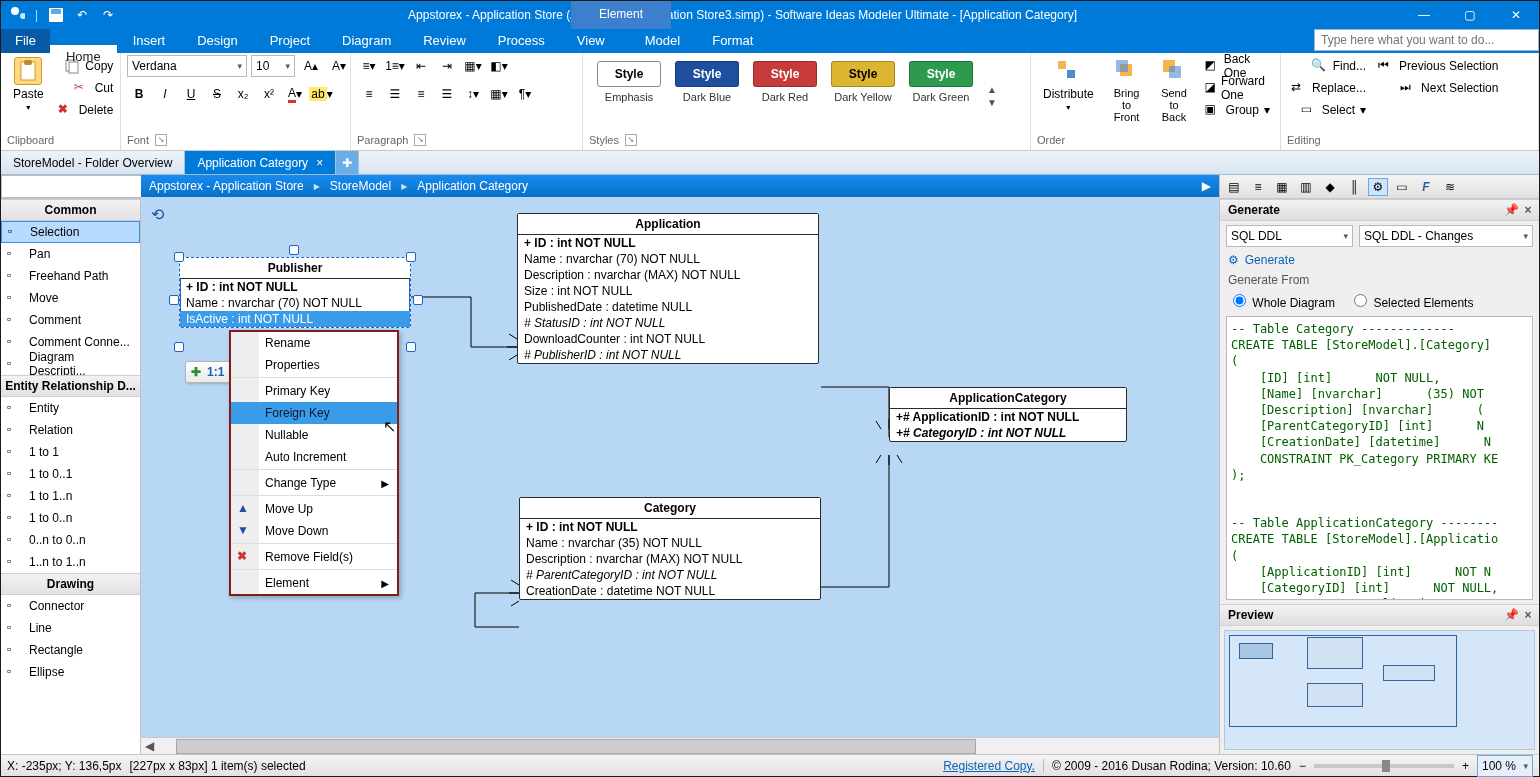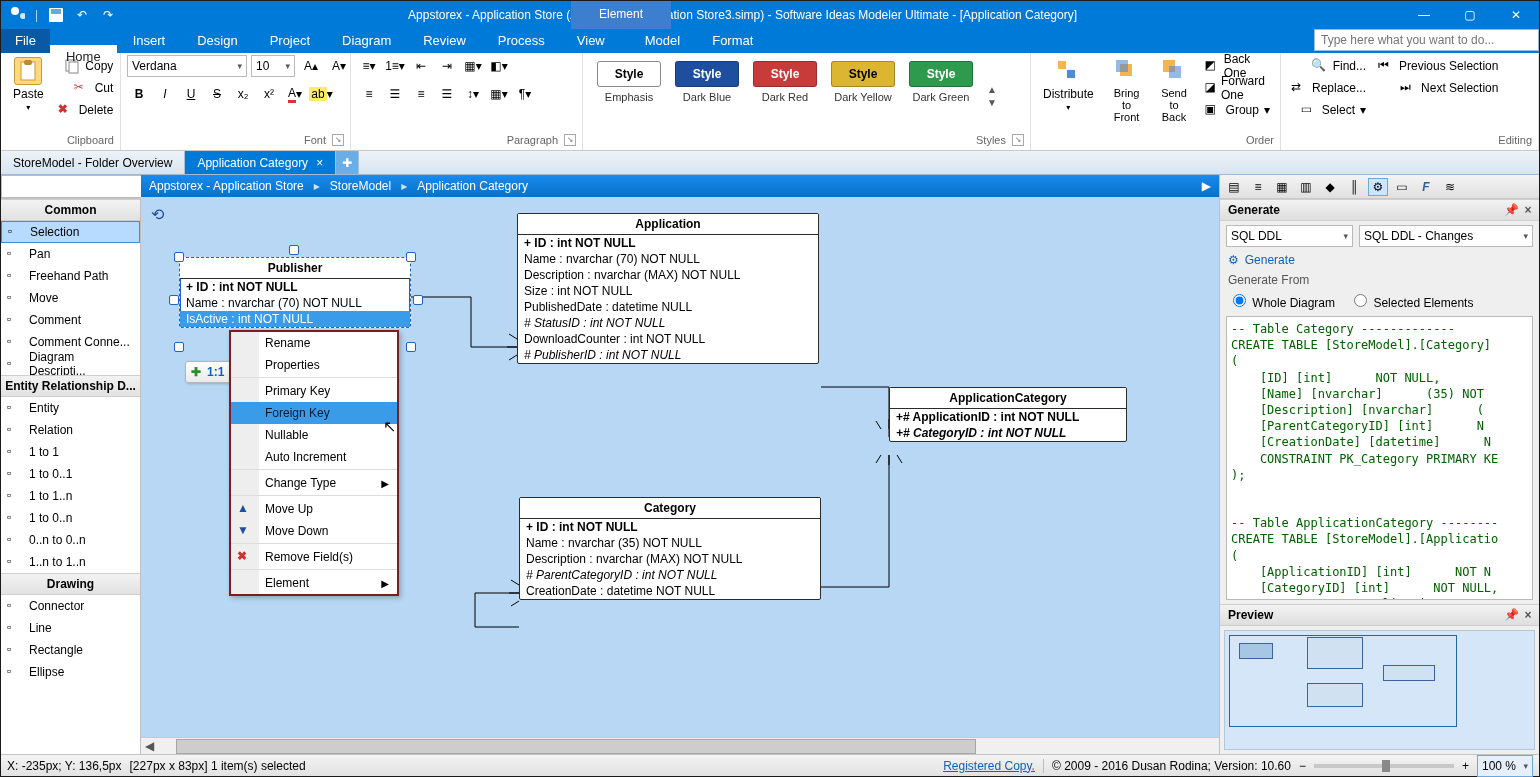--- a/index.html
+++ b/index.html
@@ -18,21 +18,21 @@
   .menubar{height:24px;background:#007ad9;display:flex;align-items:stretch;color:#fff;font-size:13px;position:relative;}
   .menubar .file{background:#095aa6;padding:4px 14px;}
   .menubar .mi{padding:4px 16px;}
   .menubar .mi.active{background:#fff;color:#222;margin-top:16px;}
   .menubar .help-box{margin-left:auto;width:225px;}
   .menubar .help-box input{width:100%;height:22px;border:1px solid #9db9d8;padding:0 6px;font-size:12px;color:#888;}
   
   .ribbon{height:98px;background:#fff;border-bottom:1px solid #c8c8c8;display:flex;}
   .group{border-right:1px solid #e0e0e0;display:flex;flex-direction:column;padding:2px 6px;}
   .group-body{flex:1;display:flex;align-items:flex-start;gap:4px;}
-  .group-label{text-align:center;font-size:11px;color:#666;height:17px;display:flex;align-items:center;justify-content:flex-end;gap:6px;}
+  .group-label{text-align:center;font-size:11px;color:#666;height:17px;display:flex;align-items:center;justify-content:flex-start;gap:6px;}
   .group-label .launcher{width:12px;height:12px;border:1px solid #a8a8a8;font-size:8px;display:flex;align-items:center;justify-content:center;color:#777;}
   .bigbtn{display:flex;flex-direction:column;align-items:center;gap:2px;padding:2px 6px;}
   .bigbtn .ico{width:28px;height:28px;border-radius:3px;display:flex;align-items:center;justify-content:center;}
   .smbtn{display:flex;align-items:center;gap:5px;padding:1px 4px;height:22px;justify-content:flex-end;}
   .smbtn .ico{width:16px;height:16px;}
   .toolbtn{width:24px;height:22px;display:flex;align-items:center;justify-content:center;border:1px solid transparent;}
   .combo{height:22px;border:1px solid #b9b9b9;background:#fff;display:flex;align-items:center;padding:0 4px;font-size:12px;}
   .combo .arrow{margin-left:auto;font-size:9px;color:#555;}
   .stylechip{width:64px;height:26px;border-radius:3px;display:flex;align-items:center;justify-content:center;font-weight:bold;font-size:12px;color:#fff;border:1px solid rgba(0,0,0,.25);}
   .stylecol{display:flex;flex-direction:column;align-items:center;gap:4px;}

